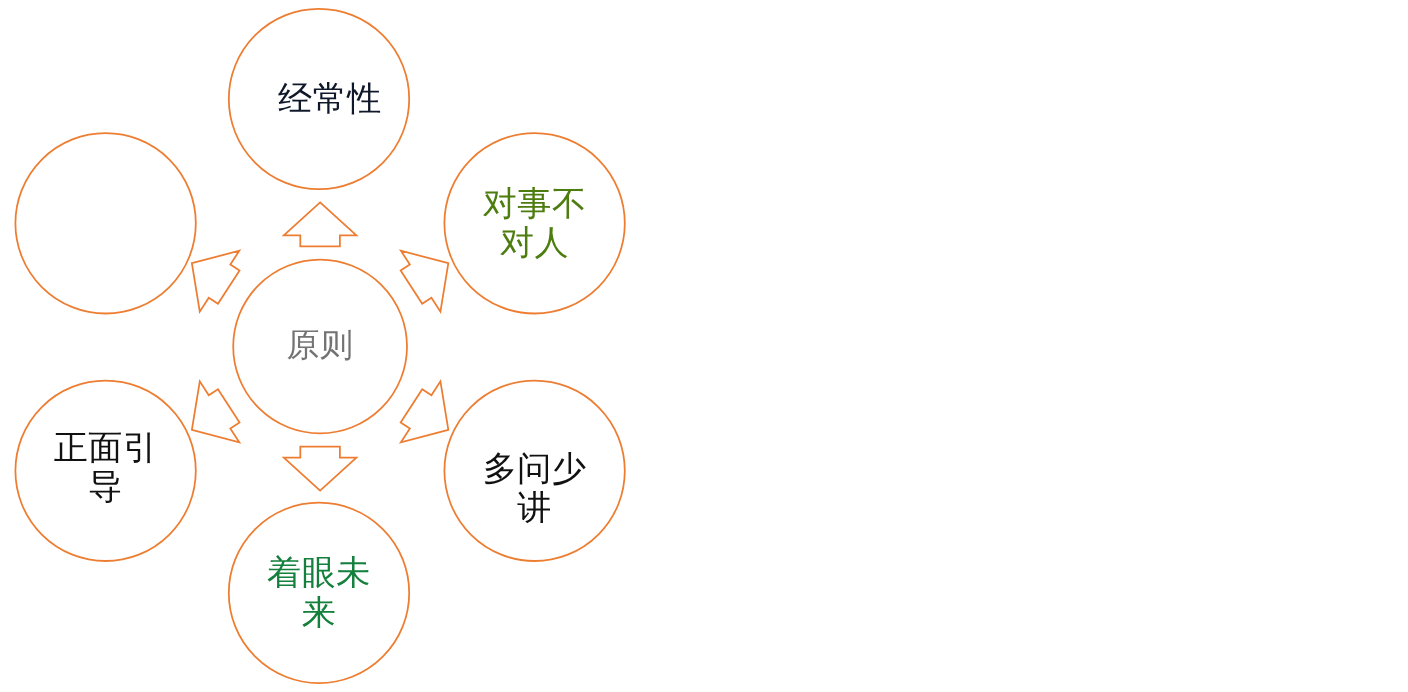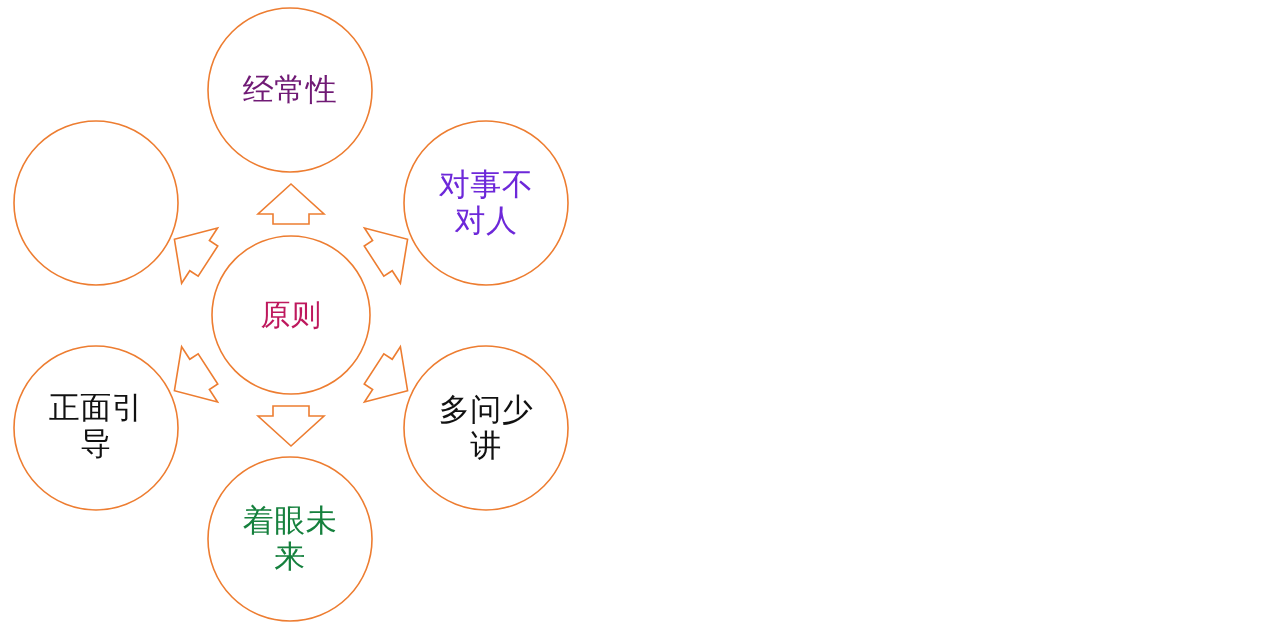--- a/index.html
+++ b/index.html
@@ -82,30 +82,30 @@
 
     <g transform="rotate(-123 291 315)">
       <polygon points="291,176 324,206 309,206 309,216 273,216 273,206 258,206" fill="#ffffff" stroke="#ED7D31" stroke-width="1.6" stroke-linejoin="miter"></polygon>
     </g>
 
     <g transform="rotate(123 291 315)">
       <polygon points="291,176 324,206 309,206 309,216 273,216 273,206 258,206" fill="#ffffff" stroke="#ED7D31" stroke-width="1.6" stroke-linejoin="miter"></polygon>
     </g>
   </svg>
 
-  <div class="node-label center-label" style="left: 221px; top: 285px; color: #be185d;">原则</div>
+  <div class="node-label center-label" style="left: 221px; top: 285px; color: #737373;">原则</div>
 
-  <div class="node-label satellite-label" style="left: 225px; top: 30px; color: #701a75;">经常性</div>
+  <div class="node-label satellite-label" style="left: 235px; top: 30px; color: #0f172a;">经常性</div>
 
 
-  <div class="node-label satellite-label" style="left: 421px; top: 143px; color: #6d28d9;">对事不
+  <div class="node-label satellite-label" style="left: 421px; top: 143px; color: #4d7c0f;">对事不
 对人</div>
 
   <div class="node-label satellite-label" style="left: 31px; top: 368px; color: rgb(17, 17, 17); font-family: Liberation Mono, monospace;">正面引
 导</div>
 
-  <div class="node-label satellite-label" style="left: 421px; top: 368px; color: rgb(17, 17, 17);">多问少
+  <div class="node-label satellite-label" style="left: 421px; top: 384px; color: rgb(17, 17, 17);">多问少
 讲</div>
 
   <div class="node-label satellite-label" style="left: 225px; top: 479px; color: #15803d;">着眼未
 来</div>
 
 </div>
 
 </body></html>

